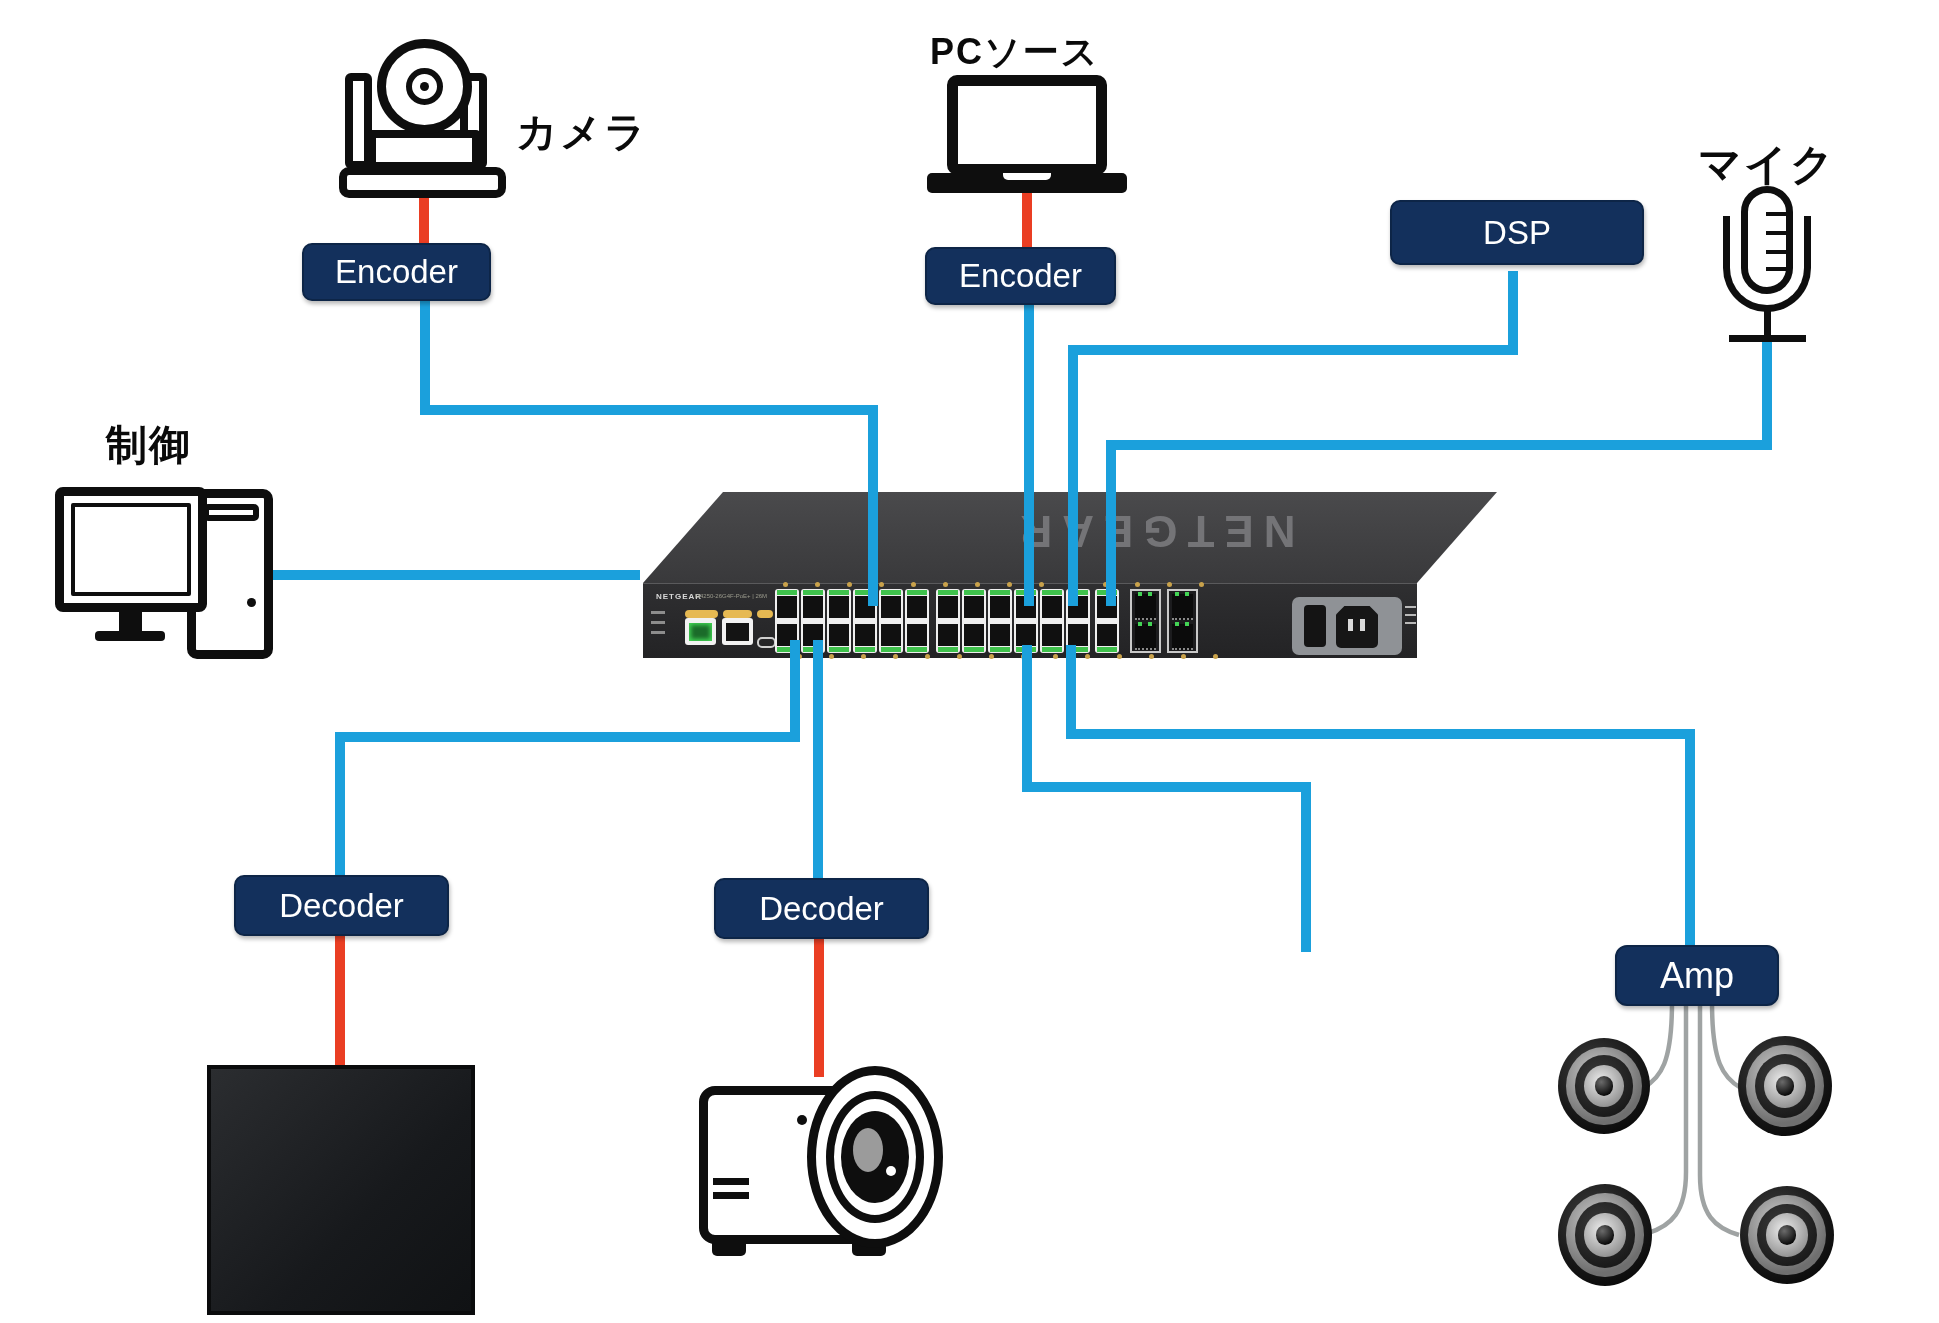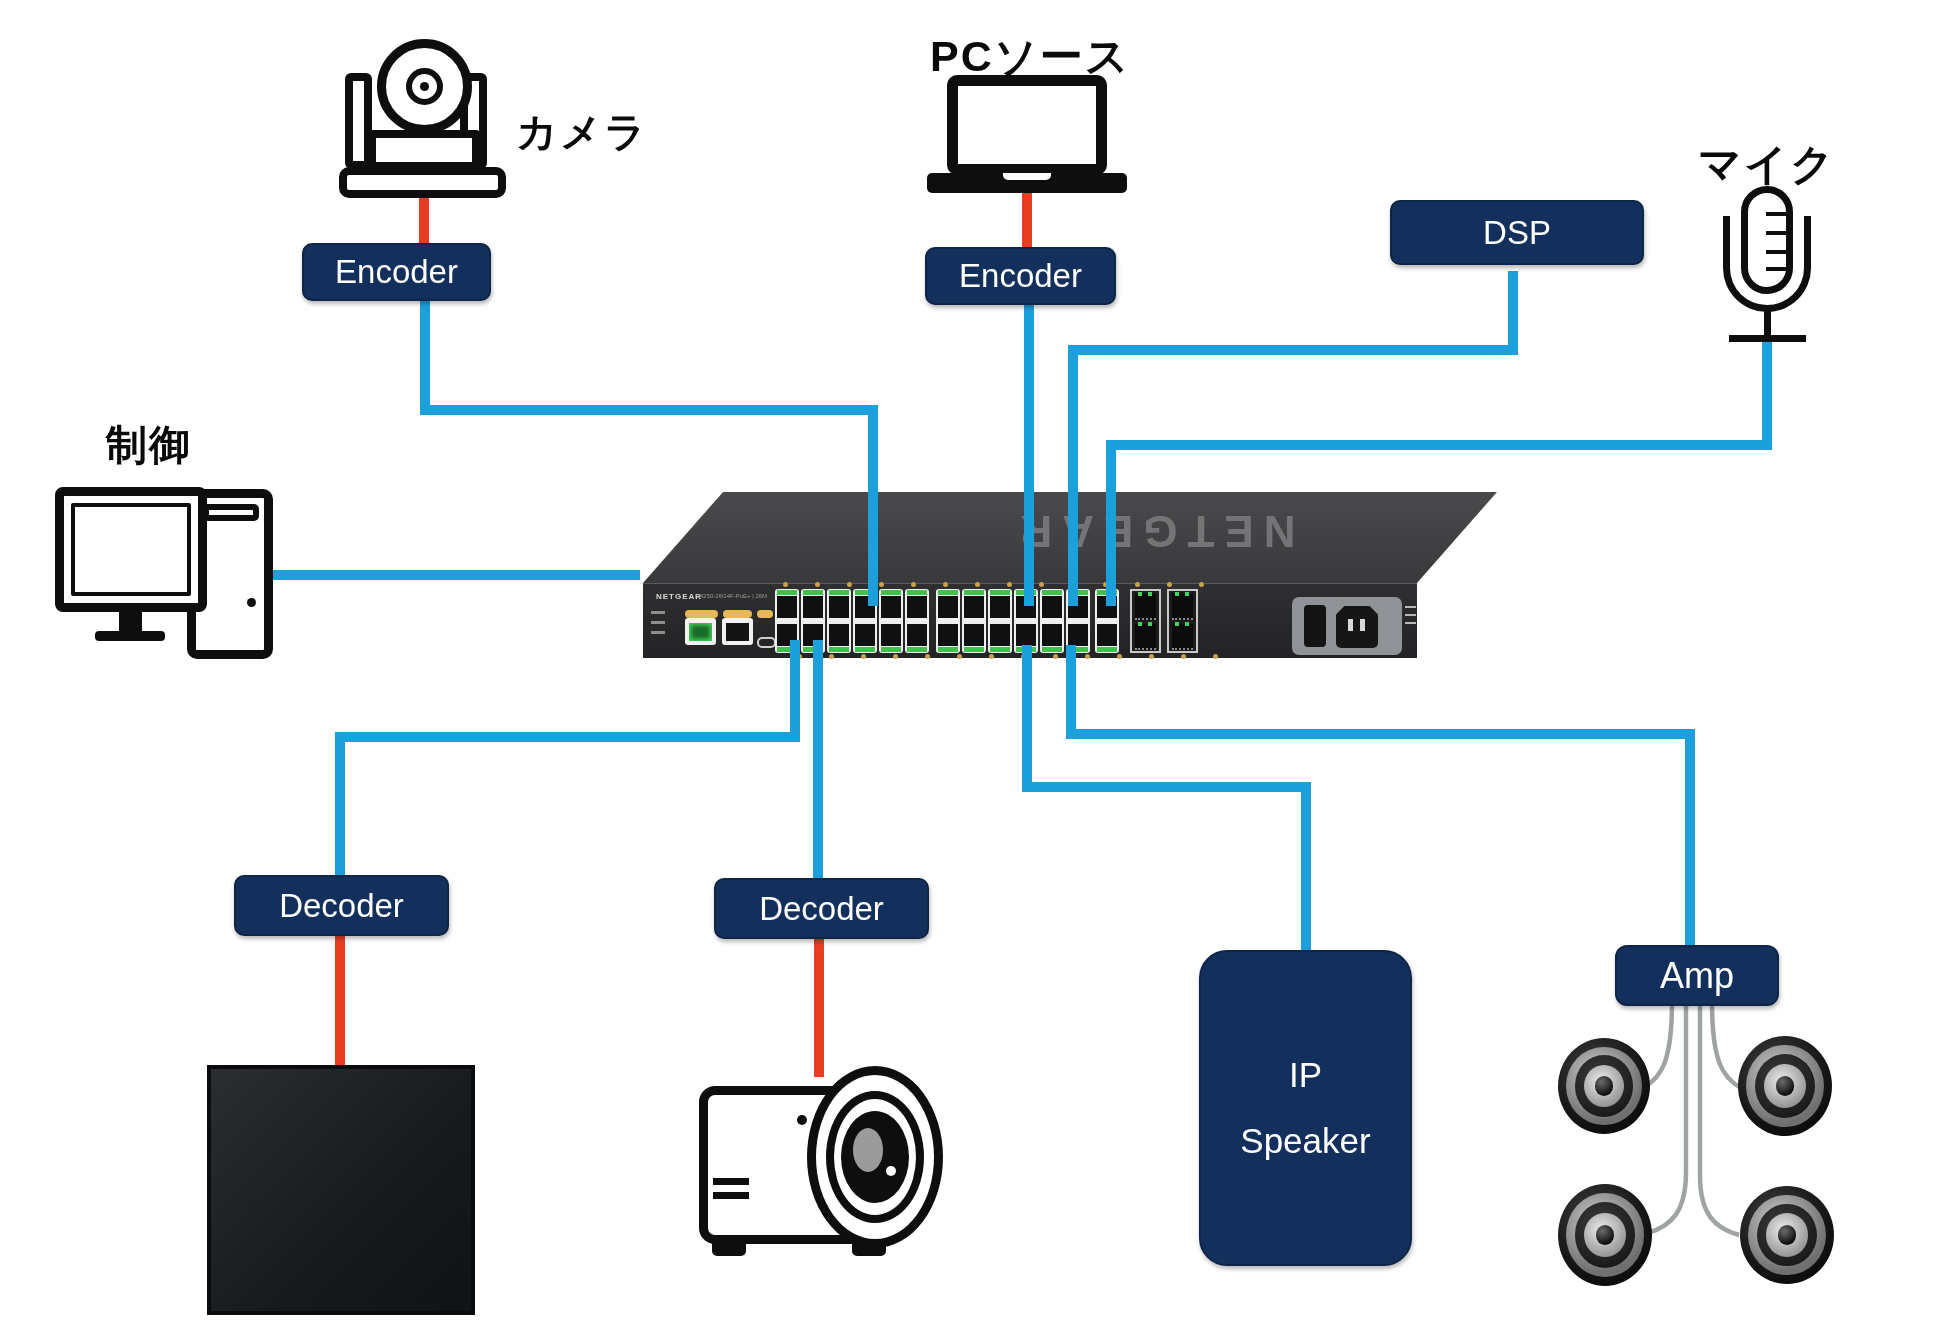--- a/index.html
+++ b/index.html
@@ -249,21 +249,21 @@
     <div class="abs outline" style="left:377px;top:39px;width:95px;height:95px;border-radius:50%;border-width:9px"></div>
     <div class="abs outline" style="left:406px;top:68px;width:37px;height:37px;border-radius:50%;border-width:6px"></div>
     <div class="abs ink" style="left:420px;top:82px;width:9px;height:9px;border-radius:50%"></div>
     <div class="abs outline" style="left:339px;top:167px;width:167px;height:31px;border-radius:10px"></div>
   </div>
   <div class="jplabel" style="left:516px;top:105px">カメラ</div>
   <div class="navybox" style="left:302px;top:243px;width:185px;height:54px">
     <span>Encoder</span>
   </div>
 
-  <div class="jplabel" style="left:930px;top:28px;font-size:43px">PCソース</div>
+  <div class="jplabel" style="left:930px;top:28px;font-size:36px">PCソース</div>
   <div class="abs" style="z-index:8">
     <div class="abs outline" style="left:947px;top:75px;width:160px;height:100px;border-width:11px;border-radius:10px"></div>
     <div class="abs ink" style="left:927px;top:173px;width:200px;height:20px;border-radius:5px"></div>
     <div class="abs" style="left:1003px;top:173px;width:48px;height:7px;background:#fff;border-radius:0 0 5px 5px"></div>
   </div>
   <div class="navybox" style="left:925px;top:247px;width:187px;height:54px">
     <span>Encoder</span>
   </div>
 
   <div class="navybox" style="left:1390px;top:200px;width:250px;height:61px">
@@ -310,24 +310,20 @@
     <div class="abs ink" style="left:797px;top:1115px;width:10px;height:10px;border-radius:50%"></div>
     <div class="abs ink" style="left:713px;top:1178px;width:36px;height:7px"></div>
     <div class="abs ink" style="left:713px;top:1192px;width:36px;height:7px"></div>
     <div class="abs outline" style="left:807px;top:1066px;width:136px;height:182px;border-width:9px;border-radius:50%"></div>
     <div class="abs outline" style="left:826px;top:1091px;width:98px;height:132px;border-width:8px;border-radius:50%"></div>
     <div class="abs ink" style="left:841px;top:1111px;width:68px;height:92px;border-radius:50%"></div>
     <div class="abs" style="left:853px;top:1128px;width:30px;height:44px;background:#9b9b9b;border-radius:50%"></div>
     <div class="abs" style="left:886px;top:1166px;width:10px;height:10px;background:#fff;border-radius:50%"></div>
   </div>
 
-  <div class="navybox" style="left:1199px;top:950px;width:209px;height:312px;border-radius:28px;flex-direction:column;gap:26px;font-size:35px">
-    <span>IP</span>
-    <span>Speaker</span>
-  </div>
 
   <div class="navybox" style="left:1615px;top:945px;width:160px;height:57px;border-radius:12px;font-size:36px">
     <span>Amp</span>
   </div>
   <div id="spkgroup">
       <div class="spk" style="left:1558px;top:1038px;width:92px;height:96px">
      <div class="r2"></div>
         <div class="r3"></div>
         <div class="cone"></div>
         <div class="dome"></div>

